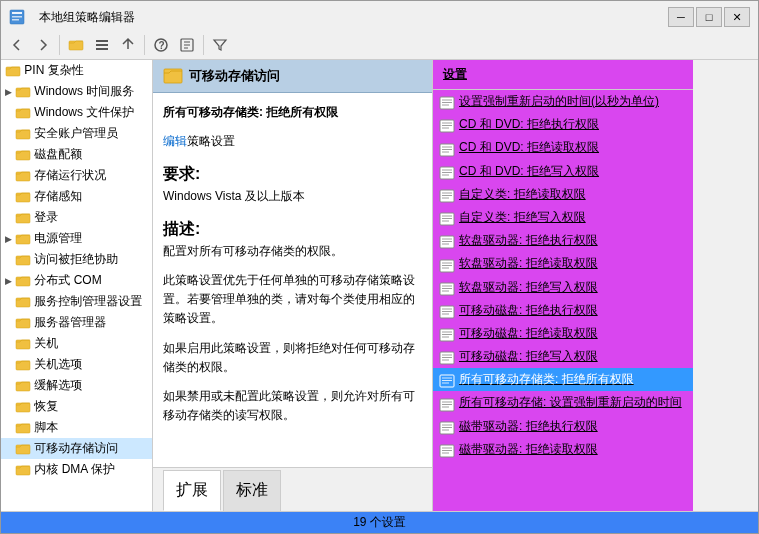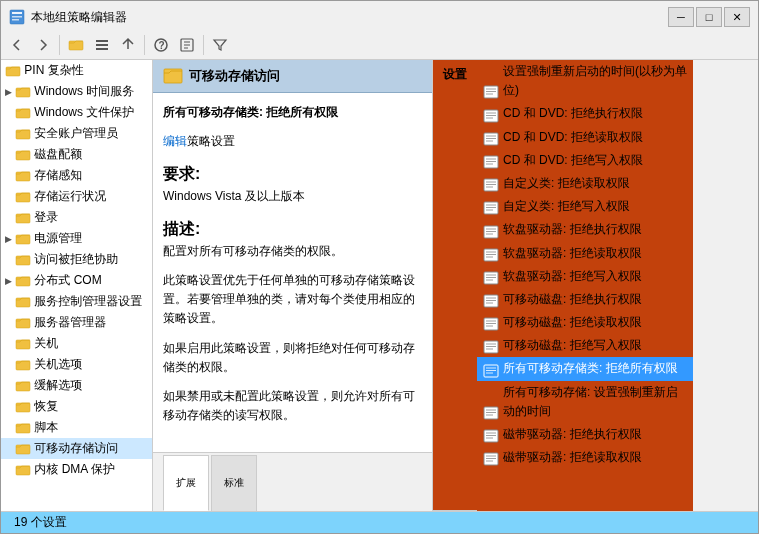--- a/index.html
+++ b/index.html
@@ -23,21 +23,21 @@
       background: #f0f0f0;
       padding: 6px 8px 4px 8px;
       display: flex;
       align-items: center;
       justify-content: space-between;
       border-bottom: none;
     }
     .title-bar-left {
       display: flex;
       align-items: center;
-      gap: 6px;
+      gap: 14px;
     }
     .title-icon {
       width: 16px;
       height: 16px;
     }
     .title-text {
       font-size: 12px;
       color: #000;
     }
     .title-controls {
@@ -162,23 +162,25 @@
     }
     .policy-section {
       margin-bottom: 10px;
     }
     .policy-section-label {
       font-weight: bold;
       font-size: 16px;
     }
     .policy-list {
       width: 260px;
-      background: #c2410c;
-      display: flex;
+      background: #d946ef;
+      display: flex;
+      flex-direction: column;
       overflow: hidden;
+      text-decoration: underline;
     }
     .policy-list-header {
       padding: 6px 10px;
       font-weight: bold;
       font-size: 12px;
       border-bottom: 1px solid #ccc;
     }
     .policy-list-items {
       flex: 1;
       overflow-y: auto;
@@ -201,38 +203,39 @@
       height: 16px;
       flex-shrink: 0;
     }
     .tabs-bar {
       display: flex;
       border-top: 1px solid #ccc;
       background: #f0f0f0;
       padding: 2px 10px 0 10px;
     }
     .tab {
-      padding: 20px 12px;
+      padding: 9px 12px;
       border: 1px solid #ccc;
       border-bottom: none;
       background: #e0e0e0;
       cursor: pointer;
-      font-size: 10px;
+      font-size: 16px;
       margin-right: 2px;
     }
     .tab.active {
       background: #fff;
       border-bottom: 1px solid #fff;
       z-index: 1;
     }
     .status-bar {
       padding: 2px 13px;
       border-top: 1px solid #ccc;
-      background: #7dd3fc;
-      font-size: 12px;
+      background: #3b82f6;
+      font-size: 12px;
+      text-align: center;
     }
 
     
     .folder-svg {
       display: inline-block;
     }
 
     
     ::-webkit-scrollbar { width: 12px; }
     ::-webkit-scrollbar-track { background: #f0f0f0; }
@@ -352,28 +355,28 @@
             <rect x="1" y="4" width="14" height="9" rx="1" fill="#f0c040" stroke="#d4a010" stroke-width="0.5"></rect>
             <path d="M1 6h4l1.5-2h8.5" fill="none" stroke="#d4a010" stroke-width="0.5"></path>
           </svg>
         &nbsp;<span>磁盘配额</span>
       </div>
       <div class="sidebar-item">
         <svg class="folder-svg" style="margin-left:10px" width="16" height="16" viewBox="0 0 16 16">
             <rect x="1" y="4" width="14" height="9" rx="1" fill="#f0c040" stroke="#d4a010" stroke-width="0.5"></rect>
             <path d="M1 6h4l1.5-2h8.5" fill="none" stroke="#d4a010" stroke-width="0.5"></path>
           </svg>
+        &nbsp;<span>存储运行状况</span>
+      </div>
+      <div class="sidebar-item">
+        <svg class="folder-svg" style="margin-left:10px" width="16" height="16" viewBox="0 0 16 16">
+            <rect x="1" y="4" width="14" height="9" rx="1" fill="#f0c040" stroke="#d4a010" stroke-width="0.5"></rect>
+            <path d="M1 6h4l1.5-2h8.5" fill="none" stroke="#d4a010" stroke-width="0.5"></path>
+          </svg>
         &nbsp;<span>存储感知</span>
-      </div>
-      <div class="sidebar-item">
-        <svg class="folder-svg" style="margin-left:10px" width="16" height="16" viewBox="0 0 16 16">
-            <rect x="1" y="4" width="14" height="9" rx="1" fill="#f0c040" stroke="#d4a010" stroke-width="0.5"></rect>
-            <path d="M1 6h4l1.5-2h8.5" fill="none" stroke="#d4a010" stroke-width="0.5"></path>
-          </svg>
-        &nbsp;<span>存储运行状况</span>
       </div>
       <div class="sidebar-item">
         <svg class="folder-svg" style="margin-left:10px" width="16" height="16" viewBox="0 0 16 16">
             <rect x="1" y="4" width="14" height="9" rx="1" fill="#f0c040" stroke="#d4a010" stroke-width="0.5"></rect>
             <path d="M1 6h4l1.5-2h8.5" fill="none" stroke="#d4a010" stroke-width="0.5"></path>
           </svg>
         &nbsp;<span>登录</span>
       </div>
       <div class="sidebar-item">
         <span style="width:10px;font-size:9px;color:#555;">▶</span>

